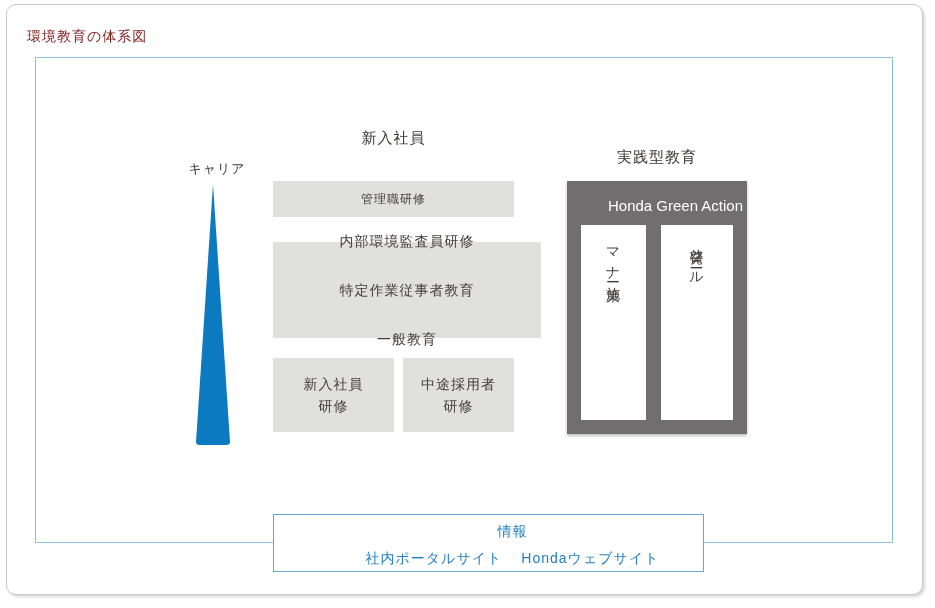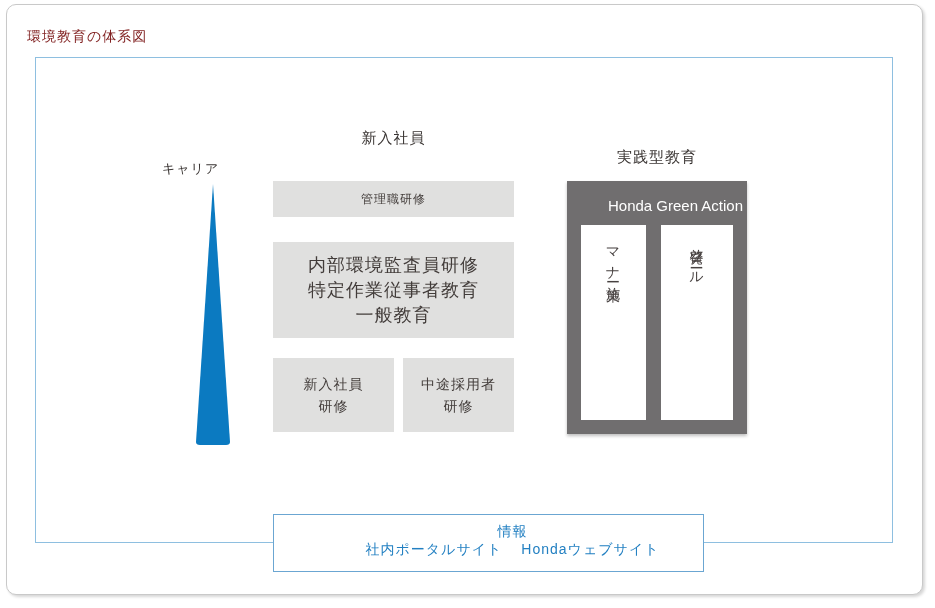--- a/index.html
+++ b/index.html
@@ -36,20 +36,21 @@
     left: 28px; top: 52px;
     width: 858px; height: 486px;
     border: 1px solid #8ebfe0;
     z-index: 0;
   }
   
   .career-label {
     position: absolute;
     left: 155px; top: 155px;
     width: 110px;
+    text-align: center;
     font-size: 13px;
     letter-spacing: 1px;
     color: #3a3533;
     z-index: 1;
   }
   .career-arrow {
     position: absolute;
     left: 188px; top: 179px;
     z-index: 1;
   }
@@ -71,21 +72,21 @@
     background: #e0e0df;
     display: flex;
     flex-direction: column;
     align-items: center;
     justify-content: center;
     text-align: center;
     color: #423c3a;
     z-index: 1;
   }
   .box-1 { left: 266px; top: 176px; width: 241px; height: 36px; font-size: 12px; letter-spacing: 1px; }
-  .box-2 { left: 266px; top: 237px; width: 241px; height: 96px; font-size: 18px; letter-spacing: 1px; }
+  .box-2 { left: 266px; top: 237px; width: 268px; height: 96px; font-size: 14px; letter-spacing: 1px; gap: 24px; }
   .box-2 .line { display: block; line-height: 25px; }
   .box-3 { left: 266px; top: 353px; width: 121px; height: 74px; font-size: 14px; letter-spacing: 1px; }
   .box-4 { left: 396px; top: 353px; width: 111px; height: 74px; font-size: 14px; letter-spacing: 1px; }
   .box-3 .line, .box-4 .line { display: block; line-height: 22px; }
   
   .dark-box {
     position: absolute;
     left: 560px; top: 176px;
     width: 180px; height: 253px;
     background: #706e6f;
@@ -130,21 +131,21 @@
     text-align: center;
     padding-left: 48px;
   }
   .info-title {
     margin-top: 8px;
     font-size: 14px;
     letter-spacing: 1px;
     color: #2380c2;
   }
   .info-links {
-    margin-top: 0;
+    margin-top: 9px;
     display: flex;
     justify-content: center;
     gap: 19px;
   }
   .info-link {
     font-size: 14px;
     letter-spacing: 1px;
     color: #2380c2;
     cursor: pointer;
   }

